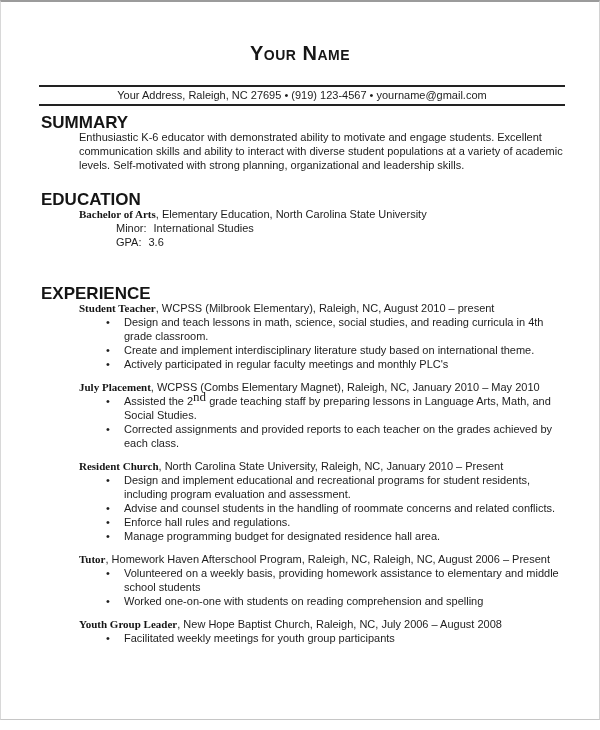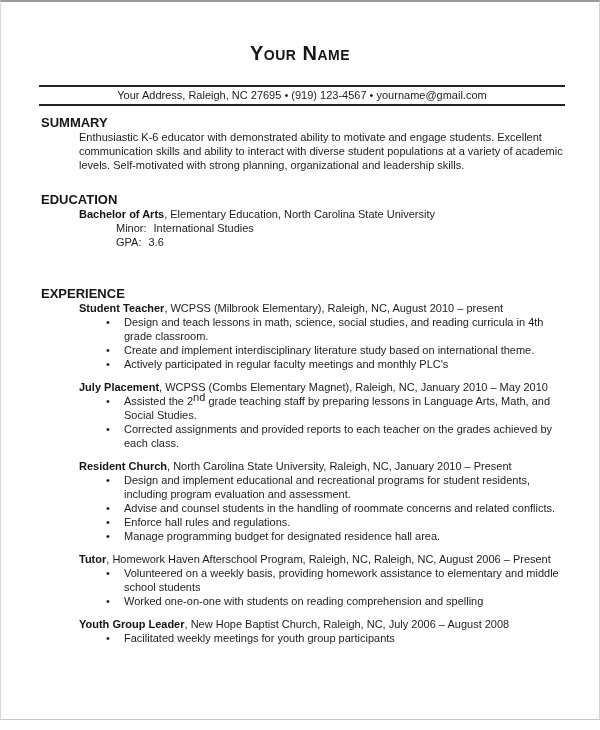--- a/index.html
+++ b/index.html
@@ -34,36 +34,36 @@
     border-top: 2px solid #222222;
     border-bottom: 2px solid #222222;
     padding: 2px 0 2px 0;
     text-align: center;
   }
   .contact-line { font-size: 11px; line-height: 13px; }
   .section { margin: 0 34px 0 40px; }
   .section-summary   { margin-top: 10px; }
   .section-education { margin-top: 21px; }
   .section-experience{ margin-top: 38px; }
-  .sec-head { font-weight: bold; font-size: 13px; line-height: 14px; color: #151515; }
+  .sec-head { font-weight: bold; font-size: 17px; line-height: 14px; color: #151515; }
   .summary-text { margin: 0 0 0 38px; }
   p { margin: 0; }
   .edu-degree-line { margin-left: 38px; }
   .edu-details { margin-left: 75px; }
   .edu-label { margin-right: 7px; }
   .edu-label.italic { font-style: italic; }
-  b { color: #151515; }
+  b { color: #151515; font-family: Liberation Serif, serif; }
   .jobs { }
   .job { margin-left: 38px; }
   .job + .job { margin-top: 9px; }
   .bullets { }
   .bullet { display: flex; padding-left: 27px; }
   .dot { flex: none; width: 18px; }
   .bullet-text { flex: 1 1 auto; }
-  sup { font-size: 11px; line-height: 0; vertical-align: 4px; }
+  sup { font-size: 13px; line-height: 0; vertical-align: 4px; font-family: Liberation Serif, serif; }
 </style>
 </head>
 <body>
 
 <div class="page">
 
   <h1 class="name">Your Name</h1>
 
   <div class="contact-block">
     <div class="contact-line">Your Address, Raleigh, NC 27695 • (919) 123-4567 • yourname@gmail.com</div>

